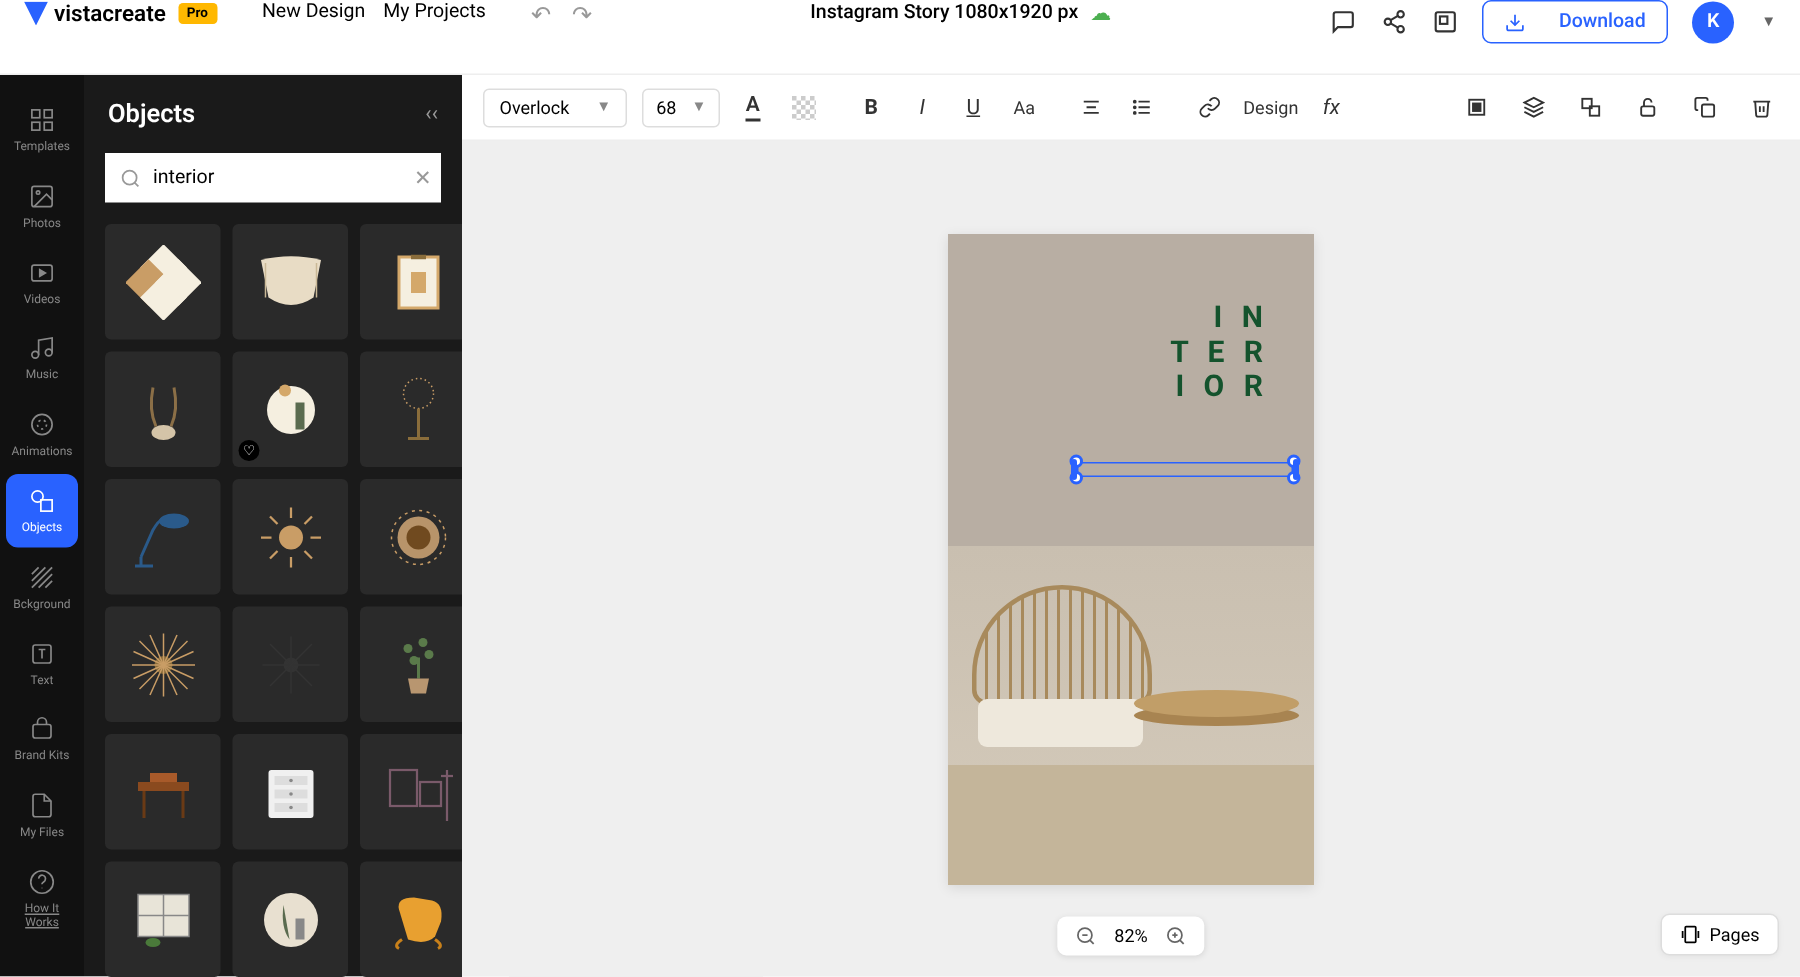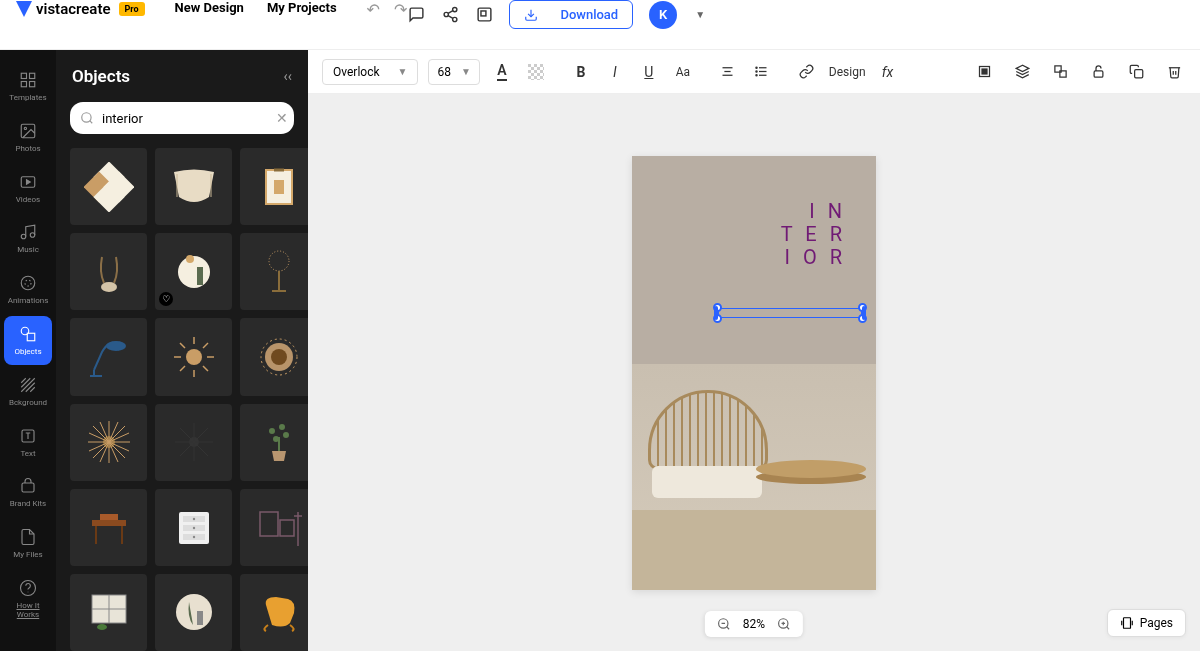--- a/index.html
+++ b/index.html
@@ -3,21 +3,21 @@
 <meta charset="utf-8">
 <style>
 * { margin: 0; padding: 0; box-sizing: border-box; font-family: -apple-system, BlinkMacSystemFont, "Segoe UI", Roboto, sans-serif; }
 body { width: 1200px; height: 651px; overflow: hidden; background: #fff; }
 
 
 .header { height: 50px; display: flex; align-items: flex-start; padding: 0 16px; border-bottom: 1px solid #eee; }
 .logo { display: flex; align-items: center; gap: 4px; font-size: 15px; font-weight: 600; }
 .logo-mark { width: 16px; height: 16px; background: #2962ff; clip-path: polygon(50% 0%, 100% 100%, 0% 100%); transform: rotate(180deg); }
 .pro-badge { background: #ffb800; color: #000; font-size: 9px; font-weight: 700; padding: 2px 6px; border-radius: 3px; margin-left: 4px; }
-.top-nav { display: flex; gap: 23px; margin-left: 30px; font-size: 13px; font-weight: 700; }
+.top-nav { display: flex; gap: 12px; margin-left: 30px; font-size: 13px; font-weight: 400; }
 .top-nav-item { cursor: pointer; }
 .undo-redo { display: flex; gap: 14px; margin-left: 30px; color: #999; }
 .undo-redo span { cursor: pointer; font-size: 16px; }
 .doc-title { flex: 1; text-align: center; font-size: 13px; font-weight: 500; display: flex; align-items: center; justify-content: center; gap: 8px; }
 .cloud-icon { color: #4caf50; font-size: 14px; }
 .header-right { display: flex; align-items: center; gap: 16px; }
 .header-icon { width: 18px; height: 18px; cursor: pointer; display: flex; align-items: center; justify-content: center; color: #333; }
 .download-btn { border: 1.5px solid #2962ff; color: #2962ff; padding: 6px 14px; border-radius: 6px; font-size: 13px; font-weight: 500; display: flex; align-items: center; gap: 22px; cursor: pointer; }
 .avatar { width: 28px; height: 28px; border-radius: 50%; background: #2962ff; color: #fff; display: flex; align-items: center; justify-content: center; font-weight: 600; font-size: 13px; }
 .dropdown-caret { font-size: 10px; color: #666; margin-left: 2px; }
@@ -31,21 +31,21 @@
 .nav-item.active { background: #2962ff; color: #fff; }
 .nav-icon { width: 20px; height: 20px; display: flex; align-items: center; justify-content: center; }
 .nav-label { font-size: 8px; text-align: center; line-height: 1.1; }
 
 
 .panel { width: 252px; background: #1a1a1a; display: flex; flex-direction: column; }
 .panel-header { display: flex; align-items: center; justify-content: space-between; padding: 16px; color: #fff; }
 .panel-title { font-size: 17px; font-weight: 600; }
 .collapse-icon { cursor: pointer; color: #999; font-size: 14px; }
 .search-wrap { padding: 0 14px 14px; }
-.search-box { background: #fff; border-radius: 13px; display: flex; align-items: center; padding: 8px 10px; gap: 8px; }
+.search-box { background: #fff; border-radius: 0; display: flex; align-items: center; padding: 8px 10px; gap: 8px; }
 .search-icon { color: #999; }
 .search-input { border: none; outline: none; flex: 1; font-size: 13px; }
 .clear-icon { color: #999; cursor: pointer; font-size: 14px; }
 .object-grid { flex: 1; overflow-y: auto; padding: 0 14px; display: grid; grid-template-columns: repeat(3, 1fr); gap: 8px; }
 .object-item { aspect-ratio: 1; background: #2a2a2a; border-radius: 4px; display: flex; align-items: center; justify-content: center; cursor: pointer; position: relative; }
 .object-item.fav::after { content: "♡"; position: absolute; bottom: 4px; left: 4px; background: #000; color: #fff; width: 14px; height: 14px; border-radius: 50%; font-size: 9px; display: flex; align-items: center; justify-content: center; }
 
 
 .canvas-area { flex: 1; background: #efefef; display: flex; flex-direction: column; position: relative; }
 .toolbar { height: 44px; background: #fff; border-bottom: 1px solid #eee; display: flex; align-items: center; padding: 0 14px; gap: 10px; }
@@ -59,21 +59,21 @@
 .canvas-viewport { flex: 1; display: flex; align-items: center; justify-content: center; position: relative; }
 .artboard { width: 244px; height: 434px; background: #b5aba0; position: relative; overflow: hidden; box-shadow: 0 2px 8px rgba(0,0,0,0.1); }
 .interior-bg { position: absolute; inset: 0; background: linear-gradient(180deg, #b8aea3 0%, #b8aea3 48%, #c9bfb0 48%, #d5cbbb 100%); }
 .chair { position: absolute; left: 6px; bottom: 70px; width: 140px; height: 130px; }
 .chair-back { position: absolute; top: 0; left: 10px; width: 120px; height: 80px; border: 3px solid #a88a5c; border-radius: 60px 60px 10px 10px; background: repeating-linear-gradient(90deg, transparent 0 6px, #a88a5c 6px 8px); }
 .chair-seat { position: absolute; bottom: 22px; left: 14px; width: 110px; height: 32px; background: #eee8dc; border-radius: 6px; }
 .table { position: absolute; right: 10px; bottom: 70px; width: 110px; height: 60px; }
 .table-top { position: absolute; top: 0; width: 100%; height: 18px; background: #c19e68; border-radius: 50%; }
 .table-top2 { position: absolute; top: 10px; width: 100%; height: 14px; background: #a88451; border-radius: 50%; }
 .rug { position: absolute; bottom: 0; left: 0; right: 0; height: 80px; background: #c4b59a; }
-.title-text { position: absolute; top: 44px; right: 30px; color: #701a75; font-weight: 400; font-size: 20px; letter-spacing: 4px; text-align: right; line-height: 1.15; }
+.title-text { position: absolute; top: 44px; right: 30px; color: #14532d; font-weight: 700; font-size: 20px; letter-spacing: 4px; text-align: right; line-height: 1.15; }
 .sub-text-box { position: absolute; top: 152px; left: 86px; width: 144px; padding: 5px 0; }
 .sub-text { color: #fff; font-size: 12px; text-align: center; line-height: 1.9; font-style: italic; font-family: Georgia, serif; }
 .sel-handle { position: absolute; width: 9px; height: 9px; background: #fff; border: 2px solid #2962ff; border-radius: 50%; }
 .sel-border { position: absolute; border: 1.5px solid #2962ff; pointer-events: none; }
 .side-handle { position: absolute; width: 4px; height: 14px; background: #fff; border: 2px solid #2962ff; border-radius: 3px; }
 
 
 .zoom-control { position: absolute; bottom: 14px; left: 50%; transform: translateX(-50%); background: #fff; border-radius: 6px; padding: 6px 12px; display: flex; align-items: center; gap: 12px; font-size: 12px; box-shadow: 0 1px 4px rgba(0,0,0,0.1); }
 .zoom-btn { cursor: pointer; color: #666; display: flex; }
 .pages-btn { position: absolute; bottom: 14px; right: 14px; background: #fff; border: 1px solid #ddd; border-radius: 6px; padding: 6px 12px; display: flex; align-items: center; gap: 6px; font-size: 12px; cursor: pointer; box-shadow: 0 1px 4px rgba(0,0,0,0.05); }
@@ -89,20 +89,24 @@
     <span>vistacreate</span>
     <span class="pro-badge">Pro</span>
   </div>
   <div class="top-nav">
     <span class="top-nav-item">New Design</span>
     <span class="top-nav-item">My Projects</span>
   </div>
   <div class="undo-redo">
     <span>↶</span>
     <span>↷</span>
+  </div>
+  <div class="doc-title">
+    <span>Instagram Story 1080x1920 px</span>
+    <span class="cloud-icon">☁</span>
   </div>
   <div class="header-right">
     <div class="header-icon">
         <svg width="17" height="17" viewBox="0 0 24 24" fill="none" stroke="currentColor" stroke-width="2">
           <path d="M21 15a2 2 0 0 1-2 2H7l-4 4V5a2 2 0 0 1 2-2h14a2 2 0 0 1 2 2z"></path>
         </svg>
       </div>
     <div class="header-icon">
         <svg width="17" height="17" viewBox="0 0 24 24" fill="none" stroke="currentColor" stroke-width="2">
           <circle cx="18" cy="5" r="3"></circle>

